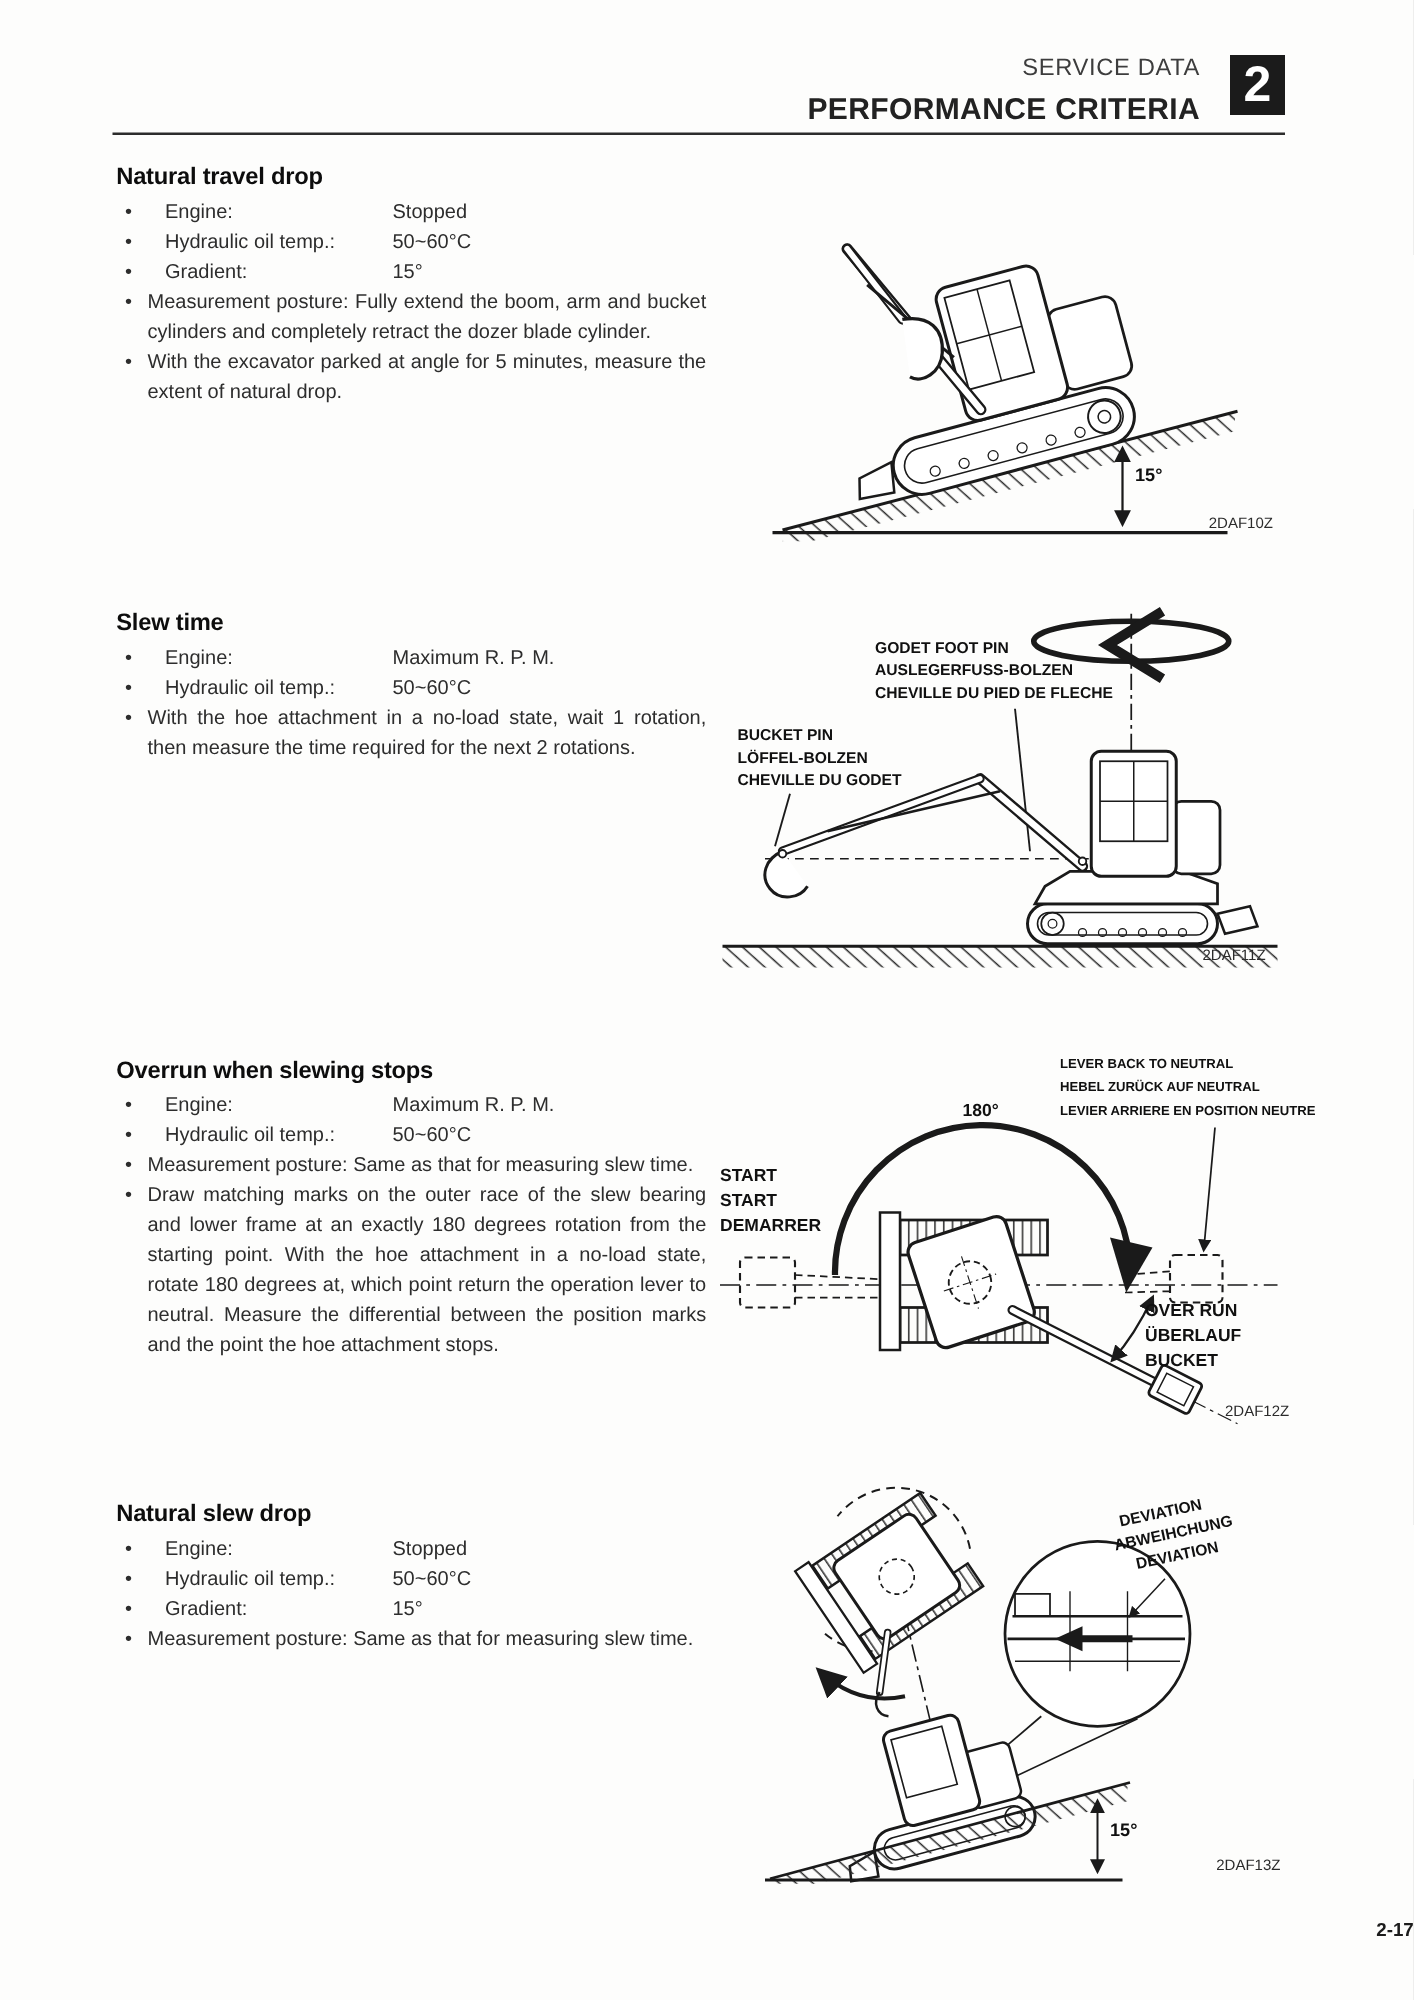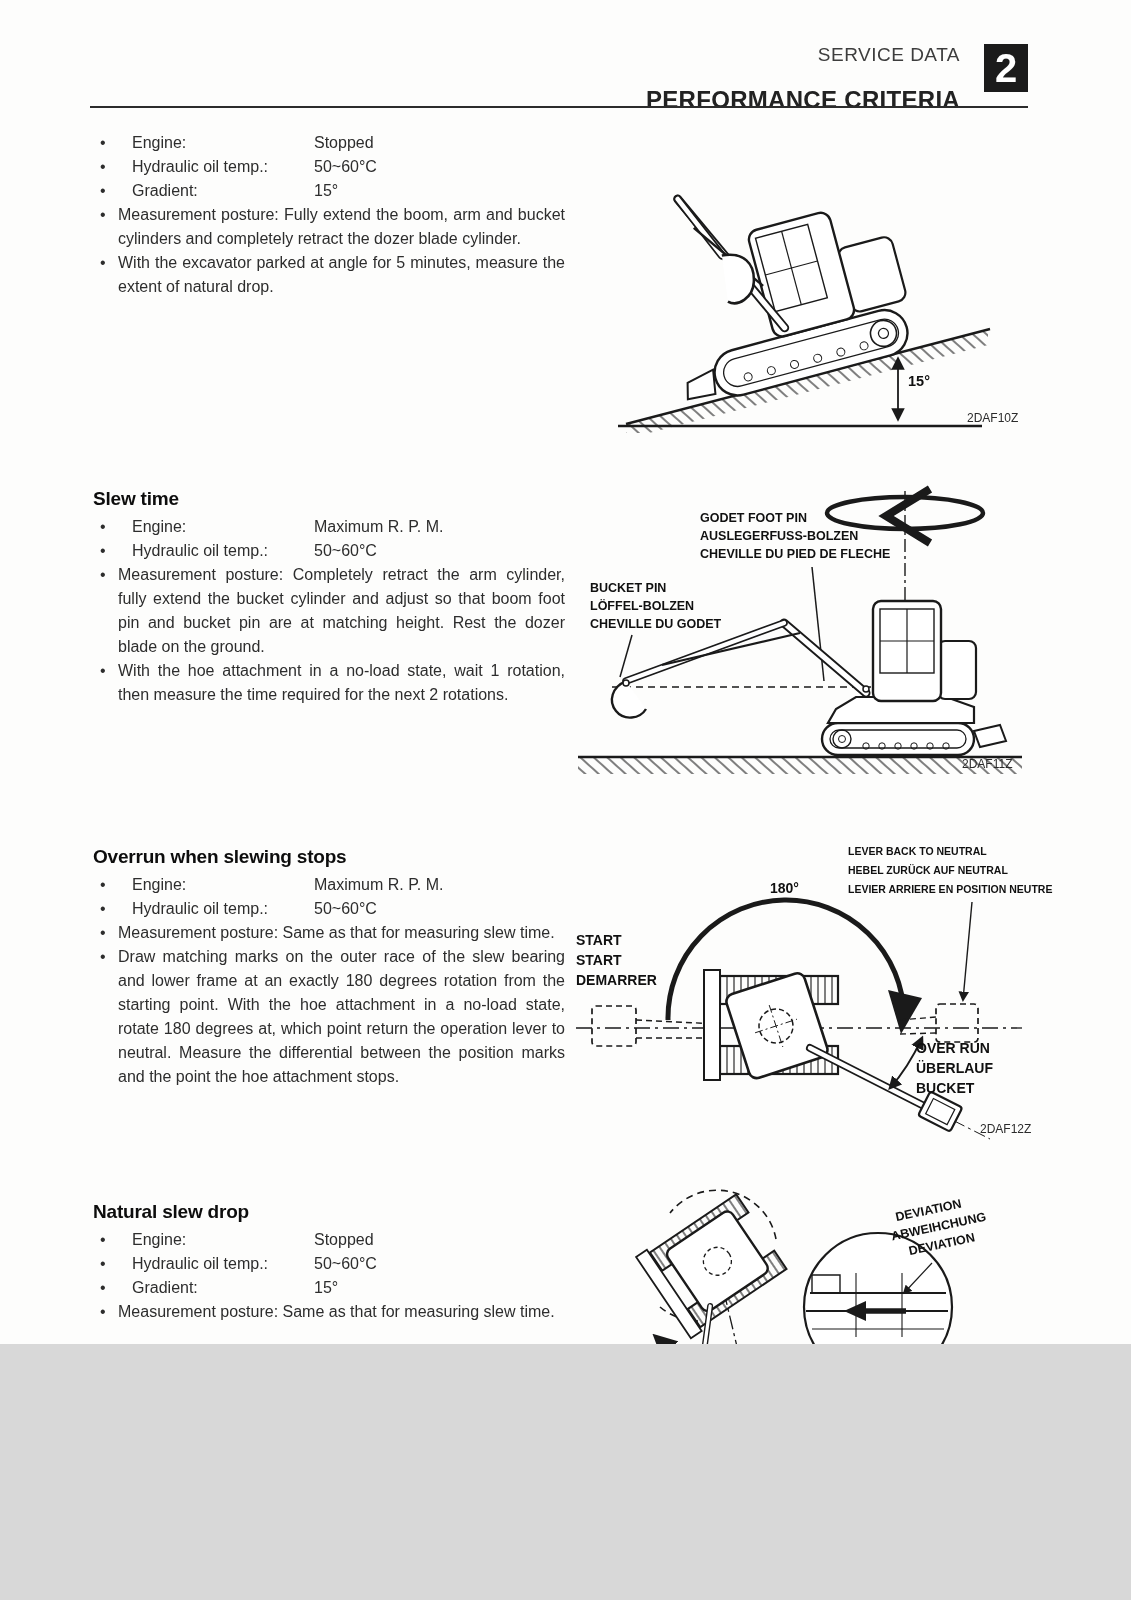--- a/index.html
+++ b/index.html
@@ -1,24 +1,24 @@
 <!DOCTYPE html>
 <html><head>
 <meta charset="utf-8">
 <style>
   html,body { margin:0; padding:0; background:#d8d8d8; }
   .page {
-    position:relative; width:1131px; height:1344px; margin:0 auto;
+    position:relative; width:1131px; height:1600px; margin:0 auto;
     background:#fdfdfc; font-family:"Liberation Sans", sans-serif; color:#2d2d2d;
     overflow:hidden;
   }
   
   .hdr-text { position:absolute; top:44px; right:171px; text-align:right; }
   .hdr-kicker { font-size:19px; color:#3d3d3d; letter-spacing:0.5px; }
-  .hdr-title { font-size:24px; font-weight:bold; color:#222; letter-spacing:0.3px; margin-top:20px; }
+  .hdr-title { font-size:24px; font-weight:bold; color:#222; letter-spacing:0.3px; margin-top:8px; }
   .hdr-box { position:absolute; top:44px; left:984px; width:44px; height:48px;
     background:#1b1b1b; color:#fff; font-size:40px; font-weight:bold;
     display:flex; align-items:center; justify-content:center; }
   .hdr-rule { position:absolute; top:106px; left:90px; width:938px; height:0;
     border-top:2.5px solid #2c2c2c; }
   
   .section { position:absolute; left:93px; width:472px; }
   .section h2 { font-size:19px; font-weight:bold; color:#0d0d0d; margin:0 0 5px 0; letter-spacing:-0.2px; }
   .bullet-item { position:relative; padding-left:25px; font-size:16px; line-height:24px; color:#2d2d2d; }
   .bullet-item::before { content:"\2022"; position:absolute; left:7px; top:0; font-size:16px; }
@@ -58,20 +58,21 @@
 <div class="page">
 
   <div class="hdr-text">
     <div class="hdr-kicker">SERVICE DATA</div>
     <div class="hdr-title">PERFORMANCE CRITERIA</div>
   </div>
   <div class="hdr-box">2</div>
   <div class="hdr-rule"></div>
 
   <div class="section" style="top:131px">
+    <h2>Natural travel drop</h2>
     <div class="bullet-item">
       <span class="spec-label">Engine:</span><span class="spec-value">Stopped</span>
     </div>
     <div class="bullet-item">
       <span class="spec-label">Hydraulic oil temp.:</span><span class="spec-value">50~60°C</span>
     </div>
     <div class="bullet-item">
       <span class="spec-label">Gradient:</span><span class="spec-value">15°</span>
     </div>
     <p class="bullet-item note">Measurement posture: Fully extend the boom, arm and bucket cylinders and completely retract the dozer blade cylinder.</p>
@@ -114,21 +115,20 @@
   </div>
 
   <div class="section" style="top:488px">
     <h2>Slew time</h2>
     <div class="bullet-item">
       <span class="spec-label">Engine:</span><span class="spec-value">Maximum R. P. M.</span>
     </div>
     <div class="bullet-item">
       <span class="spec-label">Hydraulic oil temp.:</span><span class="spec-value">50~60°C</span>
     </div>
-    <p class="bullet-item note">Measurement posture: Completely retract the arm cylinder, fully extend the bucket cylinder and adjust so that boom foot pin and bucket pin are at matching height. Rest the dozer blade on the ground.</p>
     <p class="bullet-item note">With the hoe attachment in a no-load state, wait 1 rotation, then measure the time required for the next 2 rotations.</p>
   </div>
 
   <div class="fig" style="left:570px; top:483px; width:460px; height:300px">
     <svg width="460" height="300" viewBox="0 0 460 300">
       <line x1="335" y1="8" x2="335" y2="252" stroke="#1a1a1a" stroke-width="1.4" stroke-dasharray="13 4 3 4"></line>
       <ellipse cx="335" cy="30" rx="78" ry="16" fill="none" stroke="#1a1a1a" stroke-width="4.5"></ellipse>
       <path d="M360,6 L316,33 L360,60" fill="none" stroke="#1a1a1a" stroke-width="8"></path>
       <line x1="242" y1="84" x2="254" y2="198" stroke="#1a1a1a" stroke-width="1.5"></line>
       <line x1="62" y1="152" x2="50" y2="194" stroke="#1a1a1a" stroke-width="1.5"></line>

